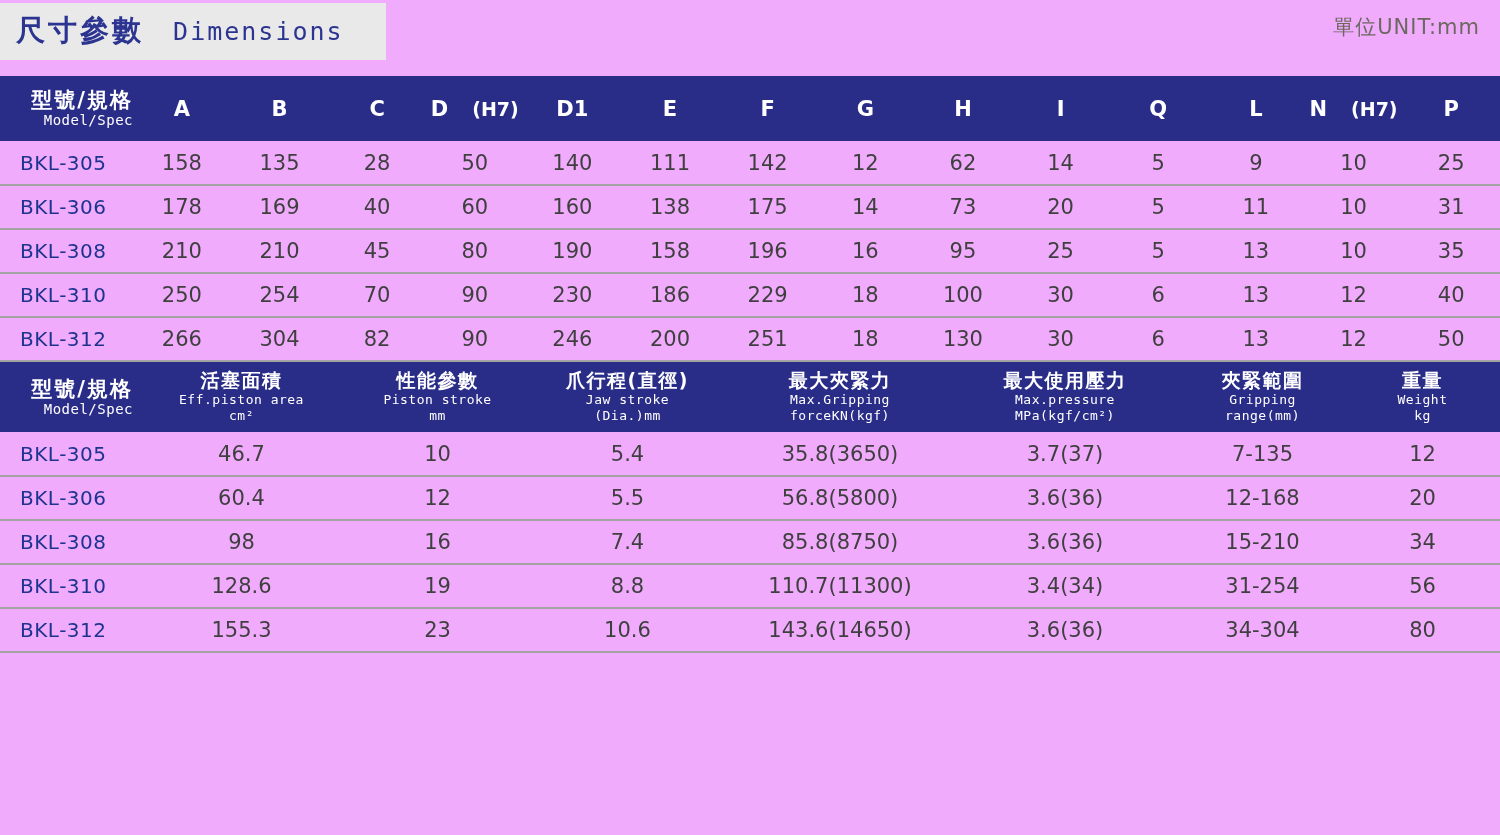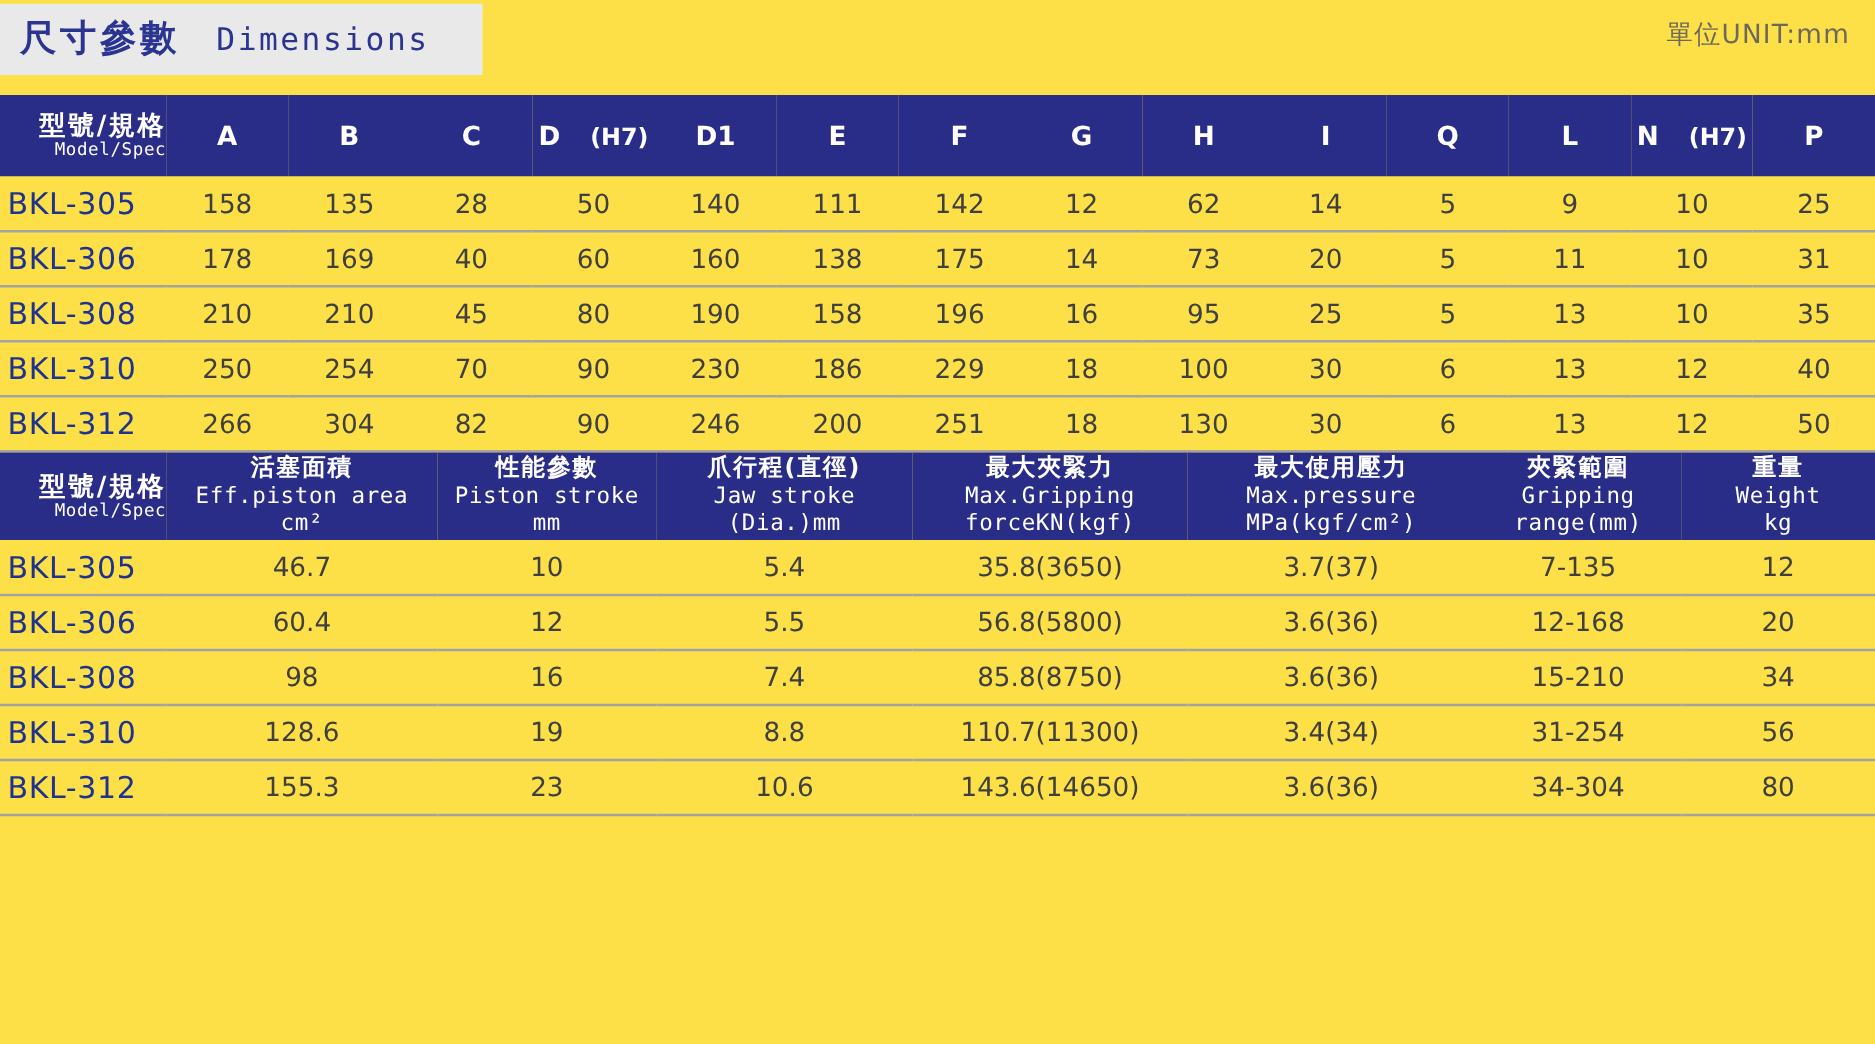--- a/index.html
+++ b/index.html
@@ -10,21 +10,21 @@
     --title-box-bg:#e9e9e9;
     --separator:#a3a3a3;
     --unit-text:#6b685e;
   }
   *{box-sizing:border-box;margin:0;padding:0;}
   html,body{background:#ffffff;}
   body{
     width:1500px;height:835px;margin:0;position:relative;
     font-family:"DejaVu Sans", sans-serif;
   }
-  .page{width:1500px;height:835px;overflow:hidden;background:#fde047;}
+  .page{width:1500px;height:835px;overflow:hidden;background:#f0abfc;}
 
   
   .sec-head{position:relative;margin:0 0 16px 0;}
   .sec-head.first{padding-top:3px;}
   .sec-head.second{margin-top:69px;}
   .section-title{
     display:inline-block;background:var(--title-box-bg);
     padding:8px 42px 9px 16px;white-space:nowrap;
   }
   .t-zh{
@@ -54,31 +54,31 @@
   #dim-table thead th small{font-size:19px;font-weight:bold;letter-spacing:0;padding-left:24px;}
   #spec-table thead th{height:70px;}
   th.model-h{width:133px;text-align:right;padding-left:14px;}
   .mh-zh{font-size:21px;font-weight:bold;letter-spacing:2px;line-height:1.15;}
   .mh-en{
     font-size:14px;font-weight:normal;letter-spacing:0.5px;
     font-family:"DejaVu Sans Mono", monospace;line-height:1.2;padding-left:16px;
   }
   .sh-zh{font-size:19px;font-weight:bold;letter-spacing:1.5px;line-height:1.2;}
   .sh-en{
-    font-size:18px;font-weight:normal;letter-spacing:0.5px;
+    font-size:13px;font-weight:normal;letter-spacing:0.5px;
     font-family:"DejaVu Sans Mono", monospace;line-height:1.25;
   }
   tbody tr{border-bottom:2px solid var(--separator);}
   tbody td{
     height:44px;text-align:center;vertical-align:middle;
     font-size:21px;color:var(--data-text);
   }
   tbody td.model{
-    text-align:left;padding-left:6px;color:var(--model-text);
-    font-size:24px;letter-spacing:0.5px;
+    text-align:left;padding-left:20px;color:var(--model-text);
+    font-size:20px;letter-spacing:0.5px;
   }
   
   #spec-table thead th:nth-child(1){width:133px;}
   #spec-table thead th:nth-child(2){width:217px;}
   #spec-table thead th:nth-child(3){width:175px;}
   #spec-table thead th:nth-child(4){width:205px;}
   #spec-table thead th:nth-child(5){width:220px;}
   #spec-table thead th:nth-child(6){width:230px;}
   #spec-table thead th:nth-child(7){width:165px;}
   #spec-table thead th:nth-child(8){width:155px;}

